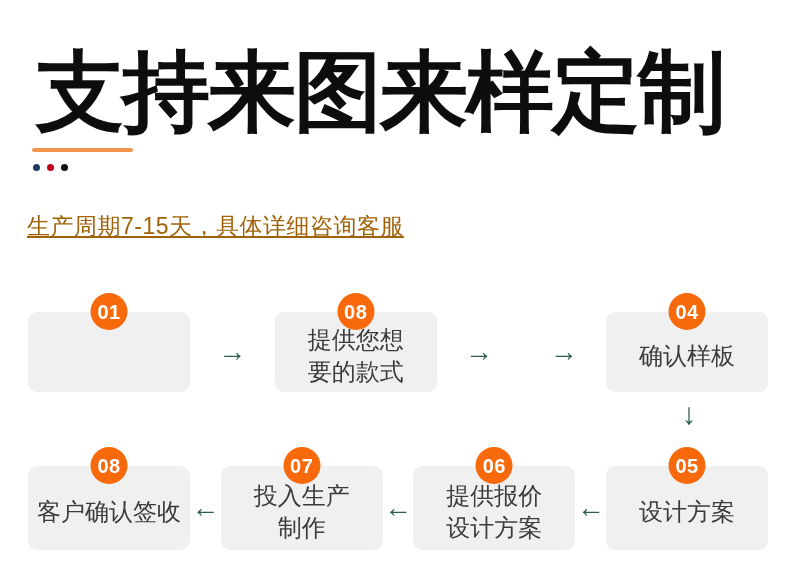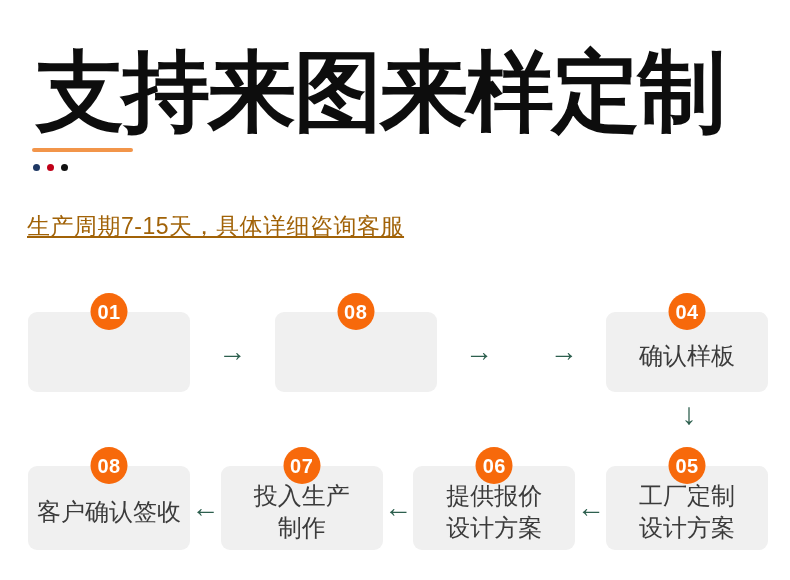--- a/index.html
+++ b/index.html
@@ -142,20 +142,22 @@
   <div class="flow-row row-1">
 
     <div class="step-box">
       <span class="badge">01</span>
     </div>
 
     <span class="arrow">→</span>
 
     <div class="step-box">
       <span class="badge">08</span>
+      <span class="line">提供您想</span>
+      <span class="line">要的款式</span>
     </div>
 
     <span class="arrow">→</span>
 
 
     <span class="arrow">→</span>
 
     <div class="step-box">
       <span class="badge">04</span>
       <span class="line">确认样板</span>
@@ -185,19 +187,18 @@
     <div class="step-box">
       <span class="badge">06</span>
       <span class="line">提供报价</span>
       <span class="line">设计方案</span>
     </div>
 
     <span class="arrow">←</span>
 
     <div class="step-box">
       <span class="badge">05</span>
-      <span class="line">工厂定制</span>
       <span class="line">设计方案</span>
     </div>
 
   </div>
 
 </div>
 
 </body></html>

